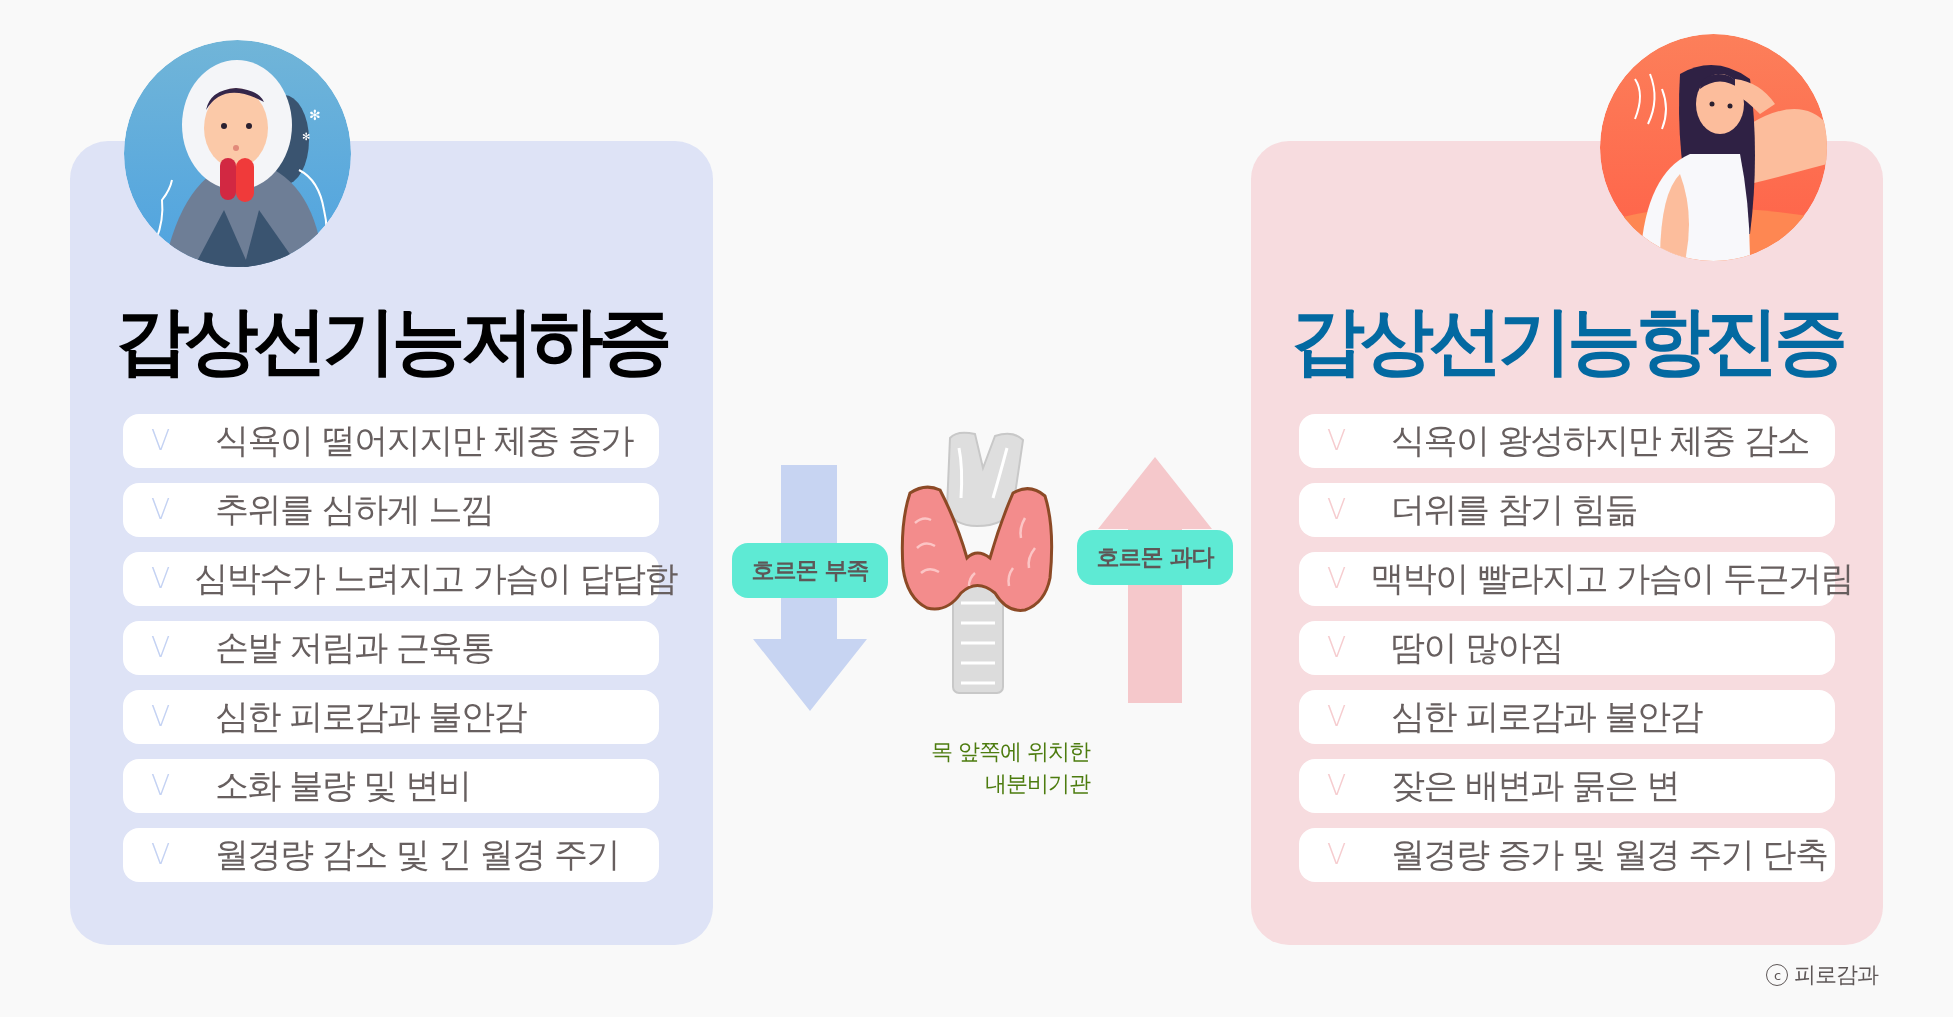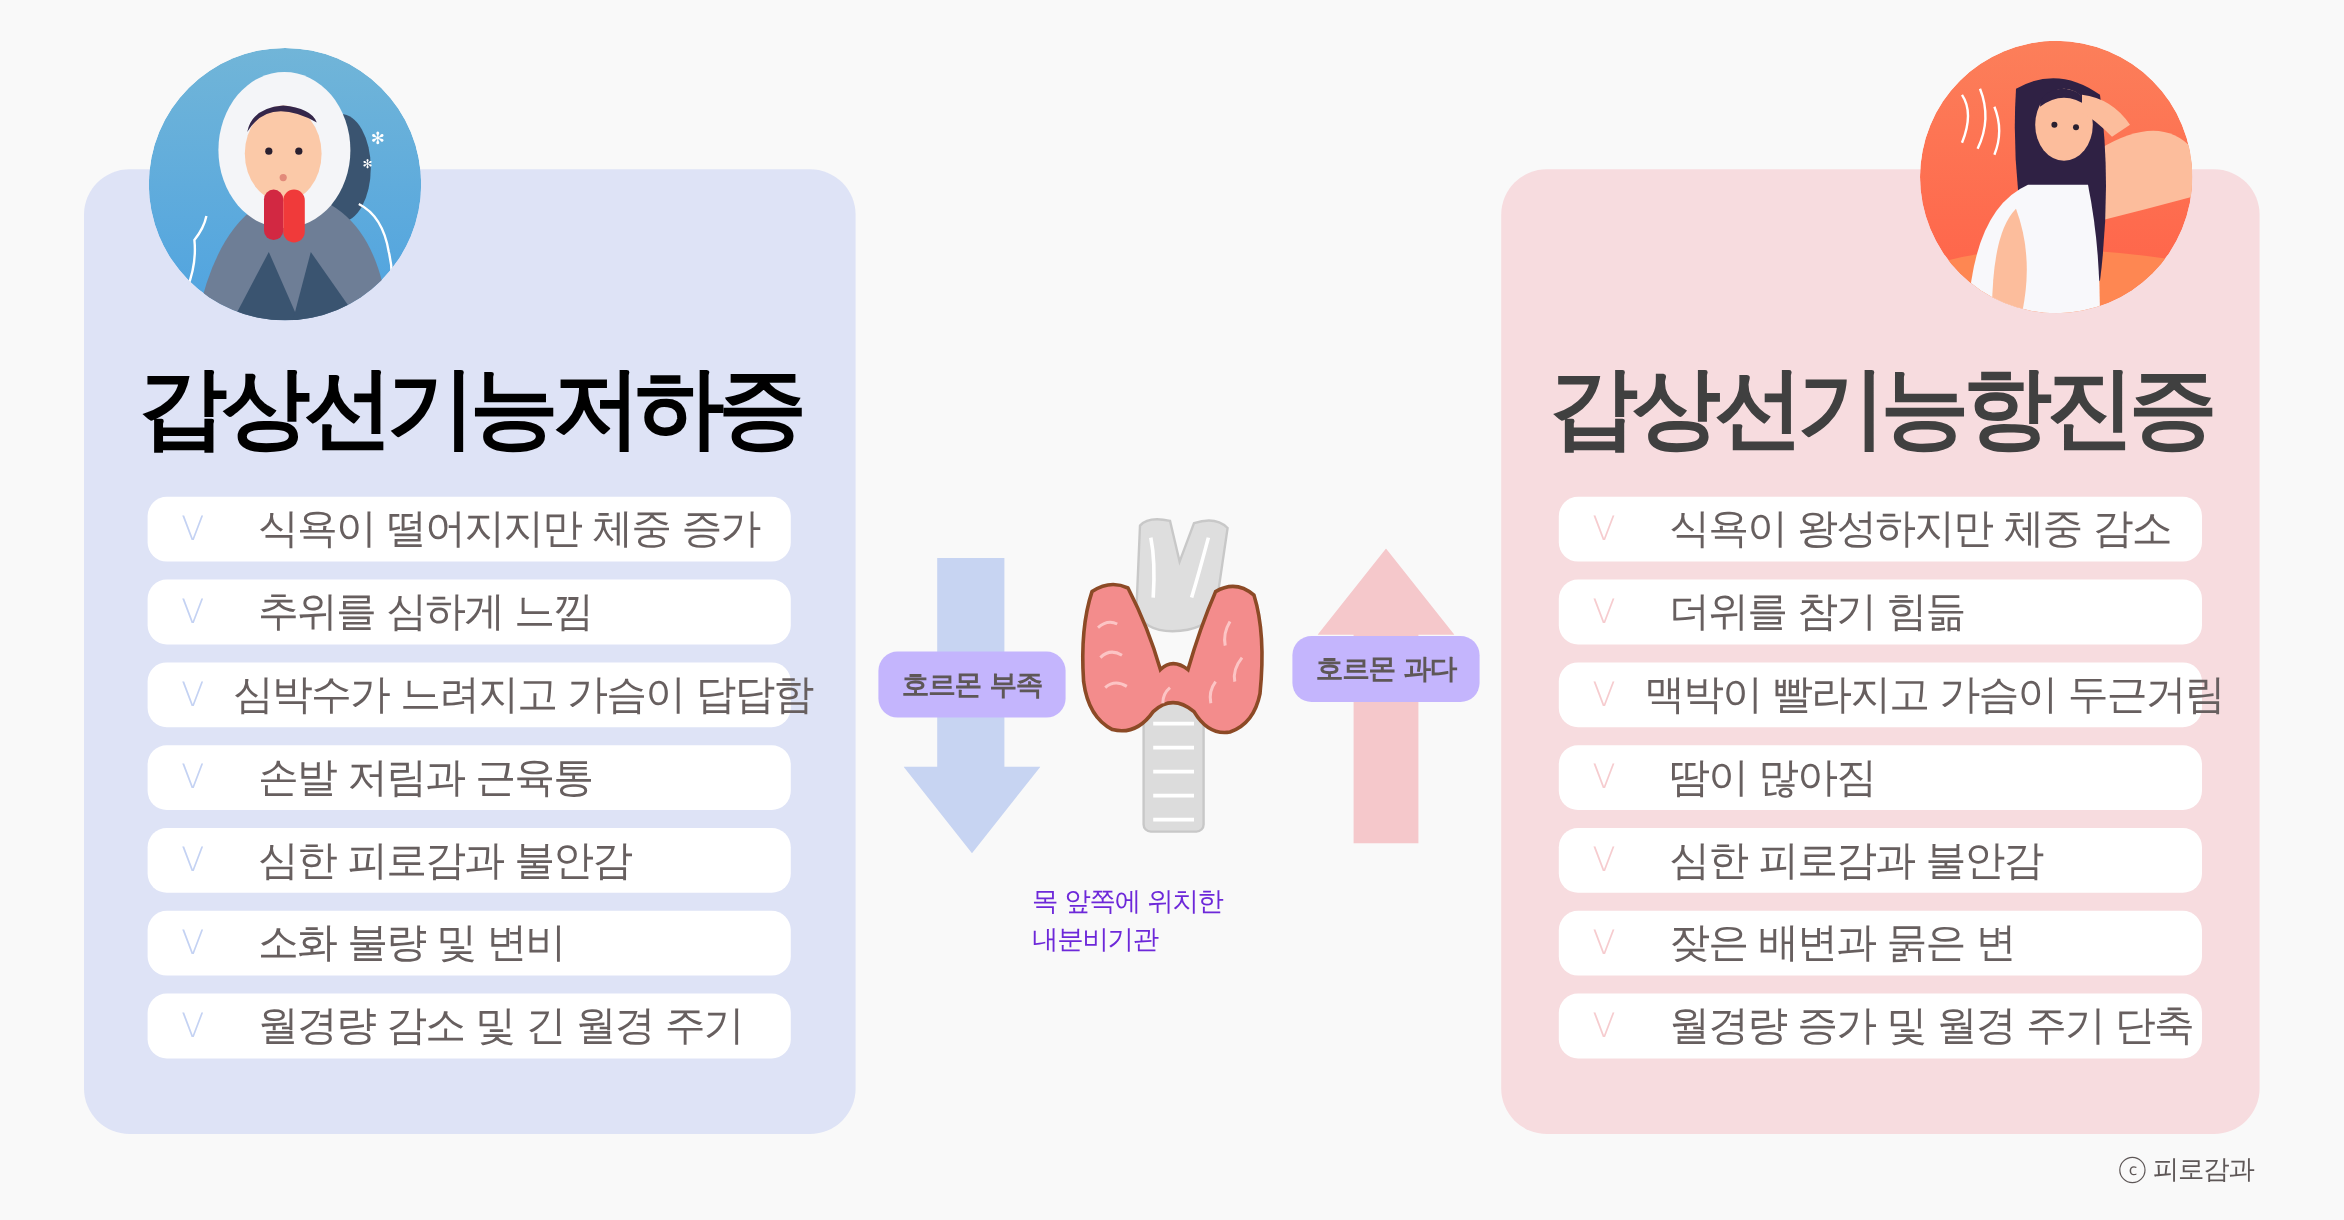--- a/index.html
+++ b/index.html
@@ -11,41 +11,41 @@
   .card.left { left:70px; width:643px; background:#dee3f6; }
   .card.right { left:1251px; width:632px; background:#f7dcdf; }
 
   .portrait { position:absolute; border-radius:50%; overflow:hidden; }
   .portrait svg { display:block; }
   .portrait.cold { left:124px; top:40px; width:227px; height:227px; }
   .portrait.hot { left:1600px; top:34px; width:227px; height:227px; }
 
   .title { position:absolute; top:292px; font-weight:bold; font-size:74px; letter-spacing:-5px; white-space:nowrap; text-align:center; line-height:96px; }
   .title.left { left:70px; width:643px; color:#000000; }
-  .title.right { left:1251px; width:632px; color:#404040; }
+  .title.right { left:1251px; width:632px; color:#0369a1; }
 
   .list { position:absolute; top:414px; margin:0; padding:0; list-style:none; }
   .list.left { left:123px; width:536px; }
   .list.right { left:1299px; width:536px; }
   .row { height:54px; margin-bottom:15px; background:#ffffff; border-radius:16px; display:flex; align-items:center; }
   .check { width:40px; margin-left:28px; margin-right:24px; font-size:28px; line-height:1; font-family:"DejaVu Sans",sans-serif; font-weight:300; }
   .left .check { color:#c4d2f3; }
   .right .check { color:#f6cccf; }
   .row-text { font-size:34px; letter-spacing:-1.5px; color:#675f5f; white-space:nowrap; }
 
   .arrow { position:absolute; }
   .hormone-label {
-    position:absolute; background:#c4b5fd; border-radius:16px; font-weight:bold;
+    position:absolute; background:#5eead4; border-radius:16px; font-weight:bold;
     font-size:23px; letter-spacing:-1px; color:#5e5757; display:flex; align-items:center; justify-content:center;
   }
   .hormone-label.low { left:732px; top:543px; width:156px; height:55px; }
   .hormone-label.high { left:1077px; top:530px; width:156px; height:55px; }
 
   .thyroid { position:absolute; left:895px; top:428px; width:165px; height:268px; }
-  .caption { position:absolute; left:860px; top:736px; width:230px; text-align:left; font-size:22px; letter-spacing:-1px; line-height:32px; color:#6d28d9; }
+  .caption { position:absolute; left:860px; top:736px; width:230px; text-align:right; font-size:22px; letter-spacing:-1px; line-height:32px; color:#4d7c0f; }
   .caption span { display:block; }
 
   .footer { position:absolute; left:1766px; top:960px; font-size:22px; letter-spacing:-1px; color:#5e5757; display:flex; align-items:center; gap:6px; }
   .copy-icon { width:20px; height:20px; border:1.6px solid #5e5757; border-radius:50%; font-size:13px; display:flex; align-items:center; justify-content:center; line-height:1; }
 </style>
 </head>
 <body>
 
 <div class="card left"></div>
 <div class="portrait cold">

